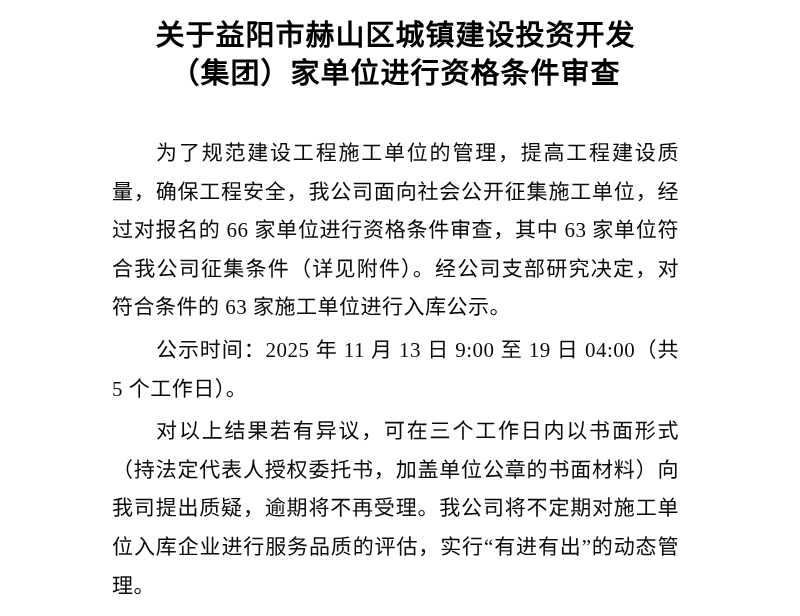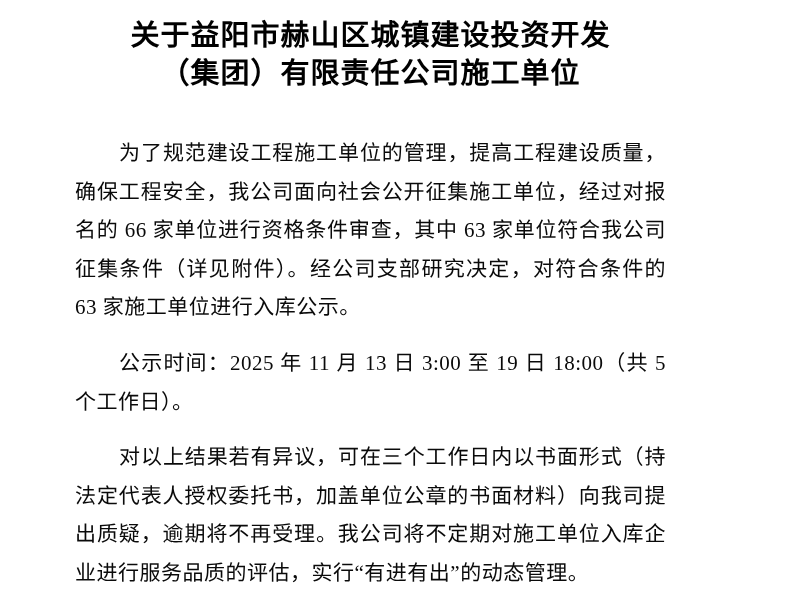--- a/index.html
+++ b/index.html
@@ -9,21 +9,21 @@
     height: 616px;
     background: #ffffff;
     overflow: hidden;
   }
 
   .page {
     width: 800px;
     height: 616px;
     background: #ffffff;
     color: #000000;
-    padding: 16px 117px 0 58px;
+    padding: 16px 117px 0 108px;
   }
 
   .doc-title {
     font-family: "Liberation Sans", "DejaVu Sans", sans-serif;
     font-weight: bold;
     font-size: 29px;
     line-height: 38px;
     text-align: center;
     letter-spacing: 1px;
     color: #000000;
@@ -34,32 +34,32 @@
     font-family: "Liberation Serif", "DejaVu Serif", serif;
     font-size: 21px;
     line-height: 38.6px;
     letter-spacing: 0.5px;
     text-align: justify;
     color: #0a0a0a;
   }
 
   .doc-body p {
     text-indent: 2.1em;
-    margin: 17px;
+    margin: 4px;
   }
 </style>
 </head>
 <body>
 
 <div class="page">
 
   <div class="doc-title">
     <div>关于益阳市赫山区城镇建设投资开发</div>
-    <div>（集团）有限责任公司施工单位</div>
+    <div>（集团）家单位进行资格条件审查</div>
   </div>
 
   <div class="doc-body">
     <p>为了规范建设工程施工单位的管理，提高工程建设质量，确保工程安全，我公司面向社会公开征集施工单位，经过对报名的 66 家单位进行资格条件审查，其中 63 家单位符合我公司征集条件（详见附件）。经公司支部研究决定，对符合条件的 63 家施工单位进行入库公示。</p>
-    <p>公示时间：2025 年 11 月 13 日 3:00 至 19 日 18:00（共 5 个工作日）。</p>
+    <p>公示时间：2025 年 11 月 13 日 9:00 至 19 日 04:00（共 5 个工作日）。</p>
     <p>对以上结果若有异议，可在三个工作日内以书面形式（持法定代表人授权委托书，加盖单位公章的书面材料）向我司提出质疑，逾期将不再受理。我公司将不定期对施工单位入库企业进行服务品质的评估，实行“有进有出”的动态管理。</p>
   </div>
 
 </div>
 
 </body></html>

